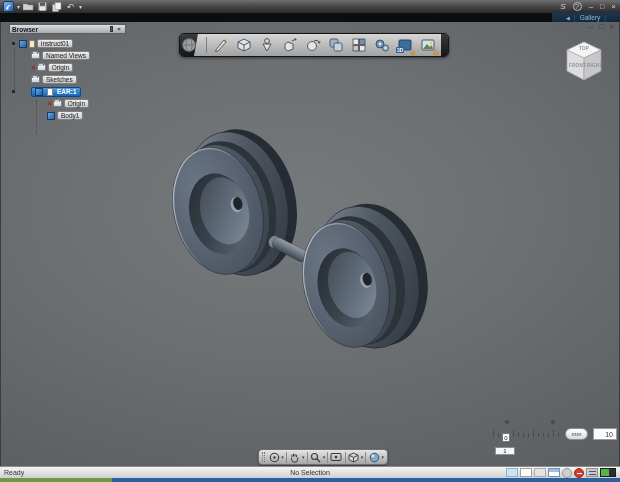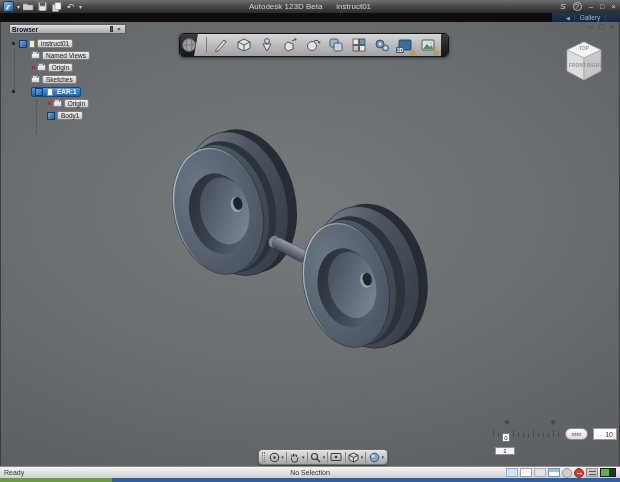--- a/index.html
+++ b/index.html
@@ -153,23 +153,20 @@
           </svg>
       </span>
       <span class="qat-ico">
         <svg width="10" height="10" viewBox="0 0 10 10">
             <rect x="0.5" y="2.5" width="6" height="7" fill="#dedede" stroke="#888" stroke-width=".6"></rect>
             <rect x="3" y="0.5" width="6" height="7" fill="#f2f2f2" stroke="#888" stroke-width=".6"></rect>
           </svg>
       </span>
       <span class="qat-ico" style="color:#d5d5d5;font-size:9px;">↶</span>
       <span class="caret">▾</span>
-    </div>
-    <div class="titletext">
-      <span>Autodesk 123D Beta</span><span class="doc">instruct01</span>
     </div>
     <div class="title-right">
       <span style="font-style:italic;">S</span>
       <span class="helpcirc">?</span>
       <span>–</span>
       <span style="font-size:7px;">□</span>
       <span>×</span>
     </div>
   </div>
 

